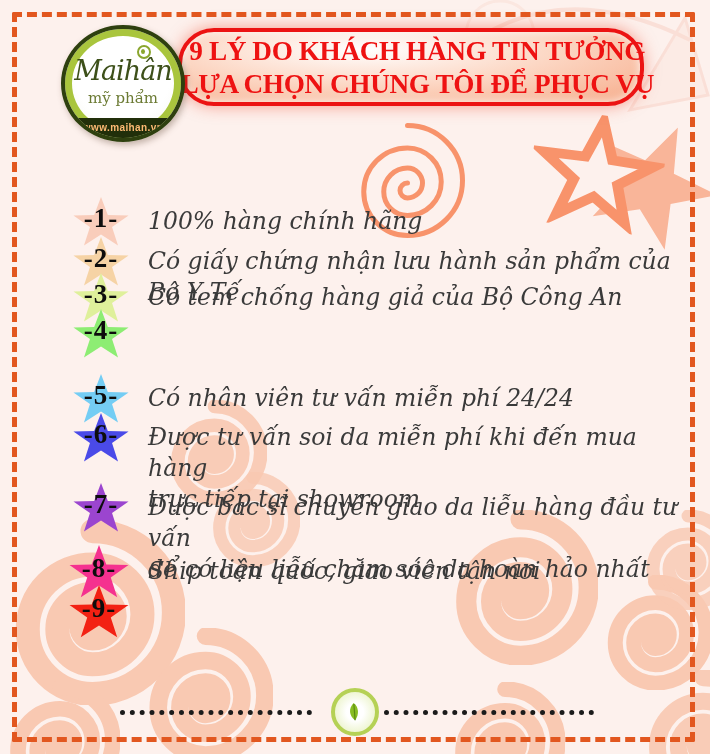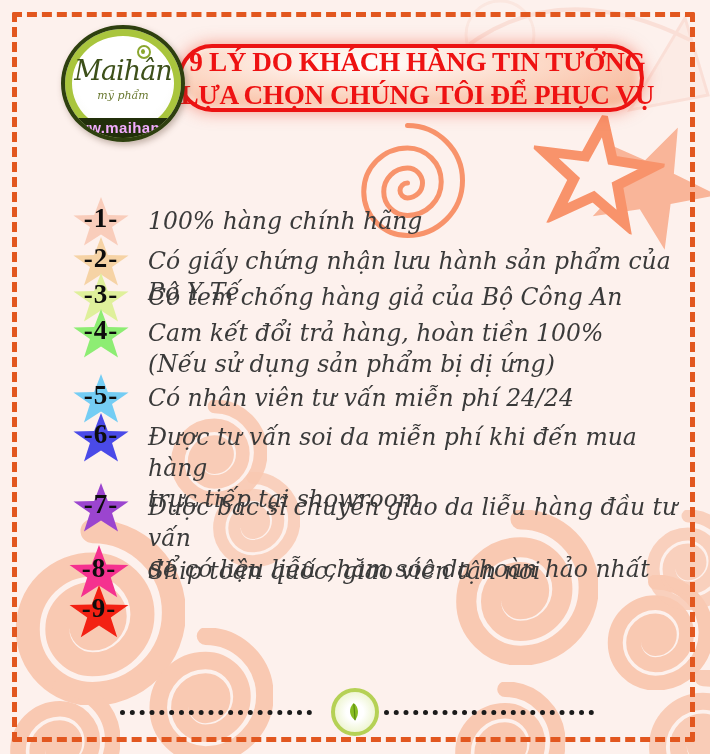--- a/index.html
+++ b/index.html
@@ -15,21 +15,21 @@
   
   #frame{
     position:absolute;left:12px;top:12px;width:683px;height:730px;
     box-sizing:border-box;border:5px dashed #e2571f;border-radius:2px;
     pointer-events:none;z-index:6;
   }
   
   .deco-star{position:absolute;z-index:3;}
   
   #banner{
-    position:absolute;left:178px;top:44px;width:466px;height:68px;z-index:7;
+    position:absolute;left:178px;top:28px;width:466px;height:78px;z-index:7;
     box-sizing:border-box;border:4px solid #ec1313;border-radius:36px;
     background:radial-gradient(ellipse at 40% 25%, #ffffff 0%, #fcd7c4 48%, #f6ab89 100%);
     box-shadow:0 0 16px rgba(240,70,40,.5), inset 0 0 10px rgba(255,255,255,.8);
     display:flex;flex-direction:column;justify-content:center;align-items:center;
     padding-left:12px;
   }
   .title-line{
     font-family:"Liberation Serif", serif;font-weight:bold;
     font-size:27.5px;line-height:33px;color:#ee1212;letter-spacing:-.4px;
     white-space:nowrap;transform:scaleX(.99);
@@ -46,26 +46,26 @@
     position:absolute;left:0;right:0;top:26px;
     font-style:italic;font-size:27px;color:#3d501a;letter-spacing:-1px;text-align:center;
   }
   #logo .brand-dot{
     position:absolute;left:72px;top:16px;width:10px;height:10px;
     border:2px solid #8aa62e;border-radius:50%;background:#fff;
   }
   #logo .brand-dot i{position:absolute;left:2px;top:2px;width:4px;height:5px;background:#8aa62e;border-radius:50%;}
   #logo .tagline{
     position:absolute;left:0;right:0;top:60px;
-    font-style:italic;font-size:11px;color:#6b7a33;
+    font-size:15px;color:#6b7a33;
   }
   #logo .site{
     position:absolute;left:0;right:0;top:89px;height:20px;background:#212f0a;
-    color:#f0abfc;font-family:"Liberation Sans", sans-serif;font-weight:bold;
-    font-size:15px;line-height:20px;letter-spacing:.4px;
+    color:#fdba74;font-family:"Liberation Sans", sans-serif;font-weight:bold;
+    font-size:10px;line-height:20px;letter-spacing:.4px;
   }
   .star-wrap{position:absolute;z-index:5;}
   .star-wrap .num{
     position:absolute;left:50%;transform:translateX(-50%);top:6px;width:100px;
     text-align:center;font-family:"Liberation Serif", serif;font-weight:bold;
     font-size:27px;color:#0d0d0d;letter-spacing:1px;
   }
   .rtext{
     position:absolute;left:148px;width:530px;
     font-style:italic;font-weight:normal;font-size:23.5px;line-height:31px;color:#3a3a3a;
@@ -215,24 +215,20 @@
     <div></div>
   </div>
   <div class="rtext" style="top:246px">
     <div>Có giấy chứng nhận lưu hành sản phẩm của Bộ Y Tế</div>
     <div></div>
   </div>
   <div class="rtext" style="top:282px">
     <div>Có tem chống hàng giả của Bộ Công An</div>
     <div></div>
   </div>
-  <div class="rtext" style="top:318px">
-    <div>Cam kết đổi trả hàng, hoàn tiền 100%</div>
-    <div>(Nếu sử dụng sản phẩm bị dị ứng)</div>
-  </div>
   <div class="rtext" style="top:383px">
     <div>Có nhân viên tư vấn miễn phí 24/24</div>
     <div></div>
   </div>
   <div class="rtext" style="top:422px">
     <div>Được tư vấn soi da miễn phí khi đến mua hàng</div>
     <div>trực tiếp tại showroom</div>
   </div>
   <div class="rtext" style="top:492px">
     <div>Được bác sĩ chuyên giao da liễu hàng đầu tư vấn</div>

